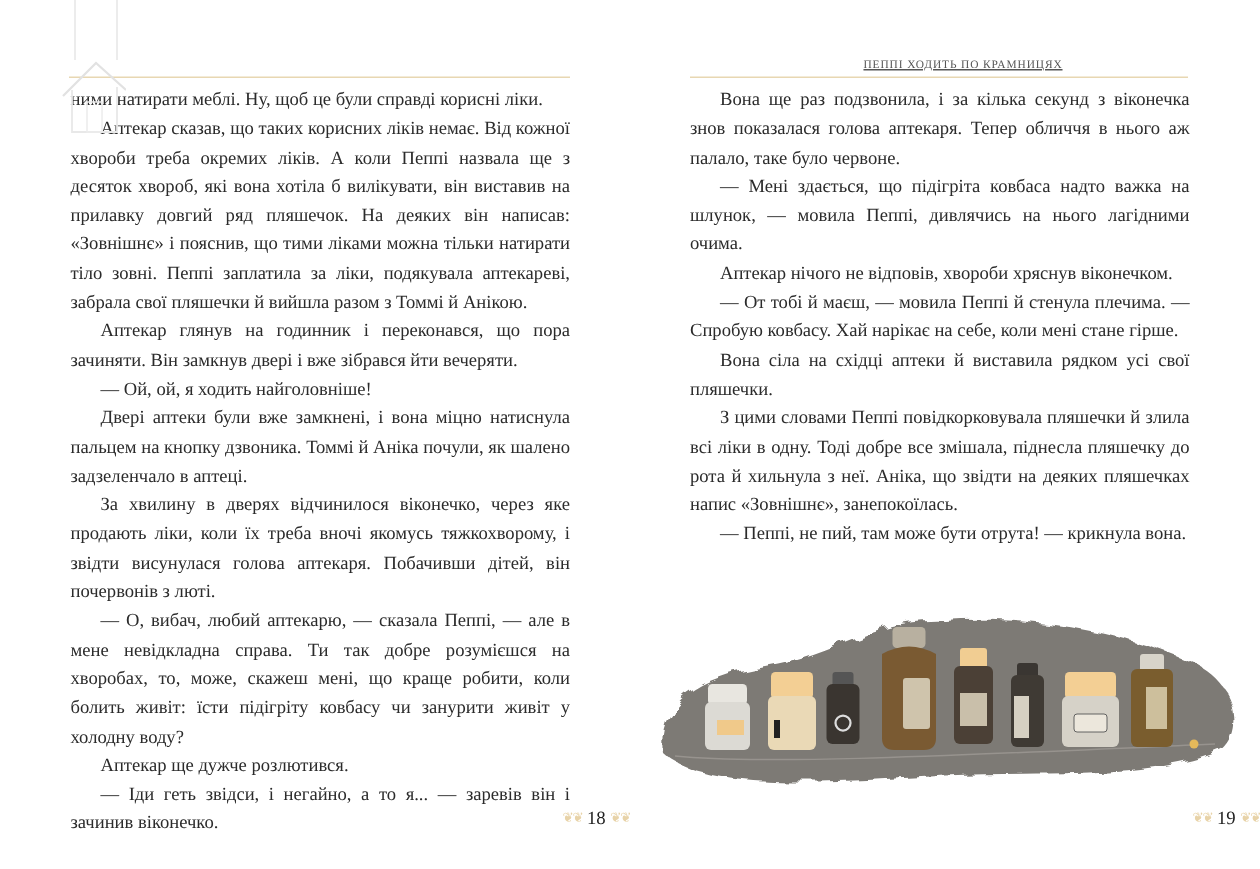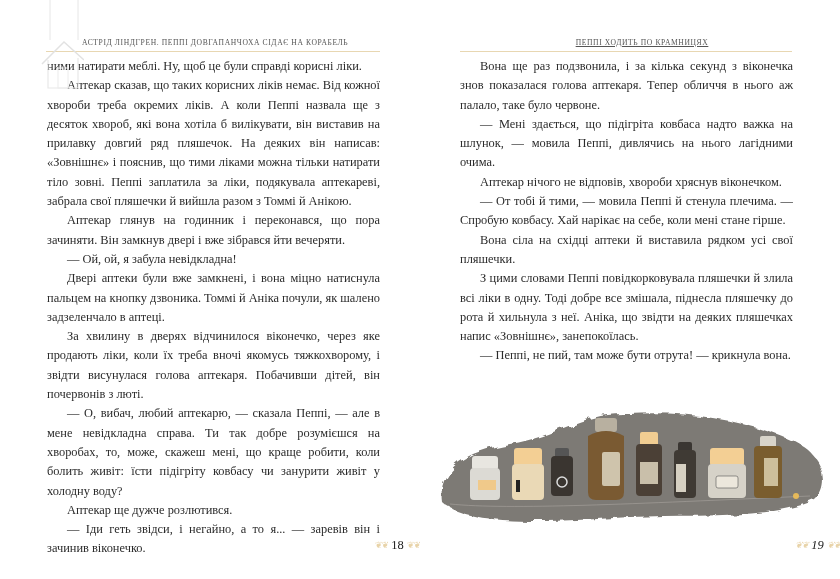--- a/index.html
+++ b/index.html
@@ -27,58 +27,57 @@
   .left .text { left: 47px; width: 333px; }
   .right .text { left: 40px; width: 333px; }
   .text p { margin: 0; text-indent: 20px; }
   .text p.noindent { text-indent: 0; }
   .folio {
     position: absolute; top: 538px; width: 100%; text-align: right;
     font-size: 12.5px; color: #222; font-family: "Liberation Serif", serif;
   }
   .orn { color: #e8d3a8; font-size: 9px; letter-spacing: -1px; vertical-align: 1px; }
   .left .folio { left: 0; width: 420px; }
-  .right .folio { left: 0; width: 420px; font-style: italic; }
+  .right .folio { left: 0; width: 420px; }
   .home-icon {
     position: absolute; left: 38px; top: 0; width: 46px; height: 90px; cursor: pointer;
   }
   .illustration { position: absolute; left: 430px; top: 392px; width: 405px; height: 142px; }
 </style>
 </head>
 <body>
 
 <div class="page left">
-  <div class="running-head">Астрід Ліндгрен.  Пеппі Довгапанчоха сідає на корабель</div>
   <div class="rule"></div>
   <div class="text" id="left-text">
       <p class="noindent">ними натирати меблі. Ну, щоб це були справді корисні ліки.</p>
       <p>Аптекар сказав, що таких корисних ліків немає. Від кожної хвороби треба окремих ліків. А коли Пеппі назвала ще з десяток хвороб, які вона хотіла б вилікувати, він виставив на прилавку довгий ряд пляшечок. На деяких він написав: «Зовнішнє» і пояснив, що тими ліками можна тільки натирати тіло зовні. Пеппі заплатила за ліки, подякувала аптекареві, забрала свої пляшечки й вийшла разом з Томмі й Анікою.</p>
       <p>Аптекар глянув на годинник і переконався, що пора зачиняти. Він замкнув двері і вже зібрався йти вечеряти.</p>
-      <p>— Ой, ой, я забула невідкладна!</p>
+      <p>— Ой, ой, я ходить найголовніше!</p>
       <p>Двері аптеки були вже замкнені, і вона міцно натиснула пальцем на кнопку дзвоника. Томмі й Аніка почули, як шалено задзеленчало в аптеці.</p>
       <p>За хвилину в дверях відчинилося віконечко, через яке продають ліки, коли їх треба вночі якомусь тяжкохворому, і звідти висунулася голова аптекаря. Побачивши дітей, він почервонів з люті.</p>
       <p>— О, вибач, любий аптекарю, — сказала Пеппі, — але в мене невідкладна справа. Ти так добре розумієшся на хворобах, то, може, скажеш мені, що краще робити, коли болить живіт: їсти підігріту ковбасу чи занурити живіт у холодну воду?</p>
       <p>Аптекар ще дужче розлютився.</p>
       <p>— Іди геть звідси, і негайно, а то я... — заревів він і зачинив віконечко.</p>
     </div>
   <div class="folio">
     <span class="orn">❦❦</span>
     <span>18</span>
     <span class="orn">❦❦</span>
   </div>
 </div>
 
 <div class="page right">
   <div class="running-head">Пеппі ходить по крамницях</div>
   <div class="rule"></div>
   <div class="text" id="right-text">
       <p>Вона ще раз подзвонила, і за кілька секунд з віконечка знов показалася голова аптекаря. Тепер обличчя в нього аж палало, таке було червоне.</p>
       <p>— Мені здається, що підігріта ковбаса надто важка на шлунок, — мовила Пеппі, дивлячись на нього лагідними очима.</p>
       <p>Аптекар нічого не відповів, хвороби хряснув віконечком.</p>
-      <p>— От тобі й тими, — мовила Пеппі й стенула плечима. — Спробую ковбасу. Хай нарікає на себе, коли мені стане гірше.</p>
+      <p>— От тобі й маєш, — мовила Пеппі й стенула плечима. — Спробую ковбасу. Хай нарікає на себе, коли мені стане гірше.</p>
       <p>Вона сіла на східці аптеки й виставила рядком усі свої пляшечки.</p>
       <p>З цими словами Пеппі повідкорковувала пляшечки й злила всі ліки в одну. Тоді добре все змішала, піднесла пляшечку до рота й хильнула з неї. Аніка, що звідти на деяких пляшечках напис «Зовнішнє», занепокоїлась.</p>
       <p>— Пеппі, не пий, там може бути отрута! — крикнула вона.</p>
     </div>
   <div class="folio">
     <span class="orn">❦❦</span>
     <span>19</span>
     <span class="orn">❦❦</span>
   </div>
 </div>

